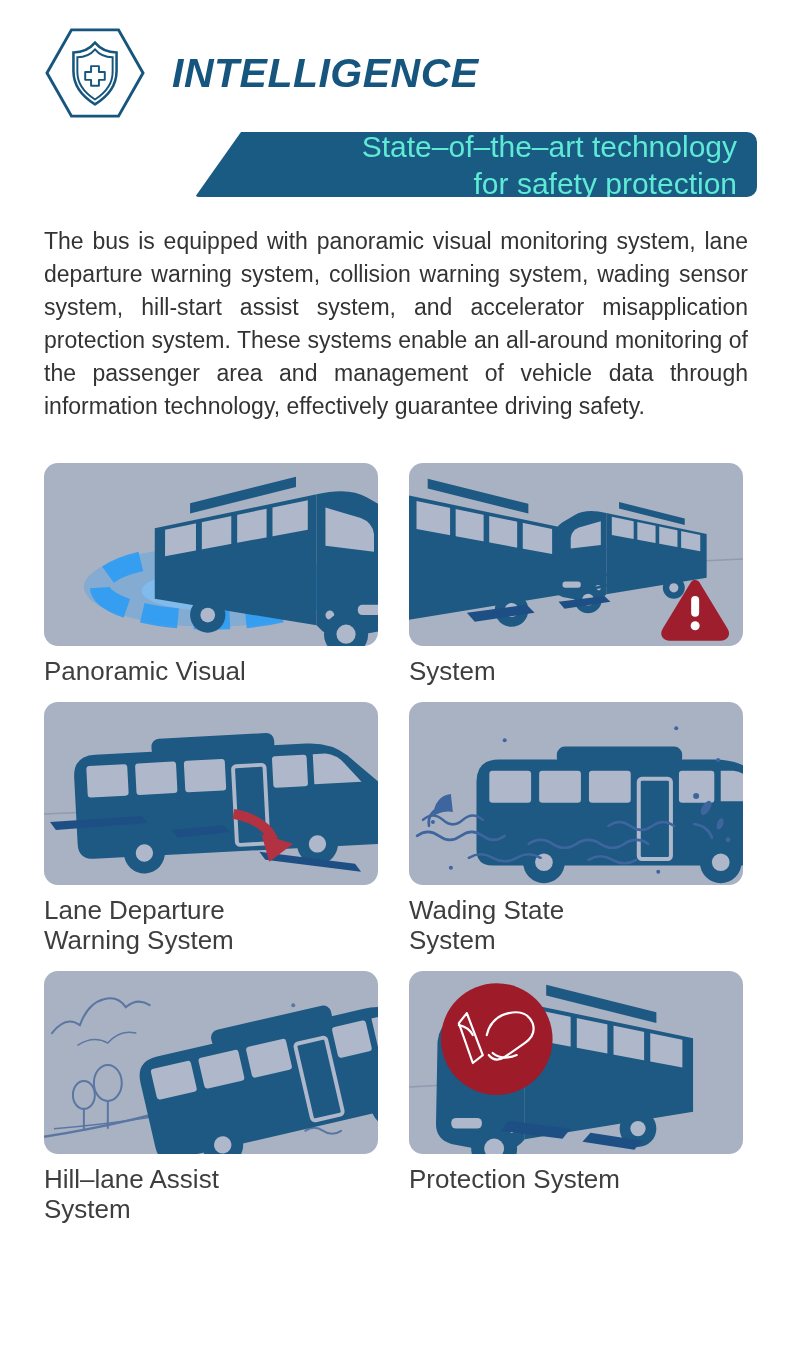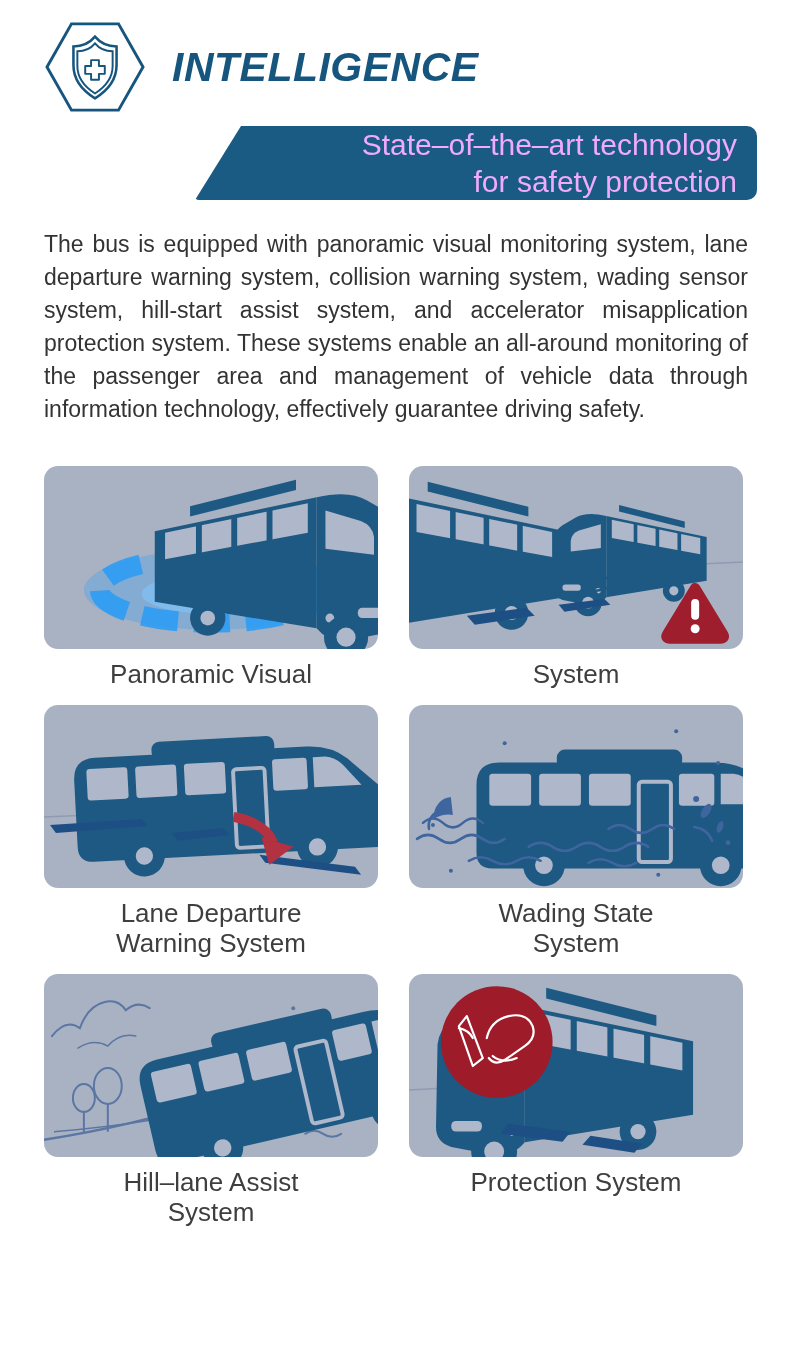--- a/index.html
+++ b/index.html
@@ -3,34 +3,34 @@
 <meta charset="utf-8">
 <style>
   :root{
     --brand:#16567E; --banner:#1A5B84; --bus:#1D5983; --panel:#A9B2C3;
     --light:#AEB8CA; --radar:#2D9CF4; --red:#9E1E2D; --ink:#333333;
     --line:#5B76A3; --wave:#3F659F;
   }
   *{box-sizing:border-box;margin:0;padding:0}
   body{width:790px;height:1370px;overflow:hidden;background:#fff;
        font-family:"Liberation Sans","DejaVu Sans",sans-serif;color:var(--ink)}
-  .masthead{display:flex;align-items:center;gap:26px;padding:18px 0 0 44px}
+  .masthead{display:flex;align-items:center;gap:26px;padding:24px 0 0 44px}
   .badge{flex:0 0 auto}
   .title{font-size:41px;font-weight:bold;font-style:italic;color:var(--brand);letter-spacing:.5px}
-  .banner{margin:10px 33px 0 195px;height:74px;background:var(--banner);
+  .banner{margin:10px 33px 0 195px;height:65px;background:var(--banner);
           border-radius:4px 10px 10px 4px;
           clip-path:polygon(46px 0,100% 0,100% 100%,0 100%);
           display:flex;flex-direction:column;justify-content:center;align-items:flex-end;
-          padding-right:20px;color:#f0abfc;font-size:30px;line-height:37px}
+          padding-right:20px;color:#5eead4;font-size:30px;line-height:37px}
   .intro{margin:28px 42px 0 44px;font-size:23px;line-height:33px;text-align:justify;color:#333}
   .grid{display:grid;grid-template-columns:334px 334px;column-gap:31px;row-gap:16px;margin:40px 0 0 44px}
   .card{display:block}
   .panel{height:183px;border-radius:14px;background:var(--panel);overflow:hidden}
   .art{width:100%;height:100%;display:block}
-  .caption{margin-top:10px;text-align:center;font-size:26px;line-height:30px;color:#3E3E3E;white-space:nowrap}
+  .caption{margin-top:10px;font-size:26px;line-height:30px;color:#3E3E3E;white-space:nowrap}
   .caption span{display:block}
 </style>
 </head>
 <body>
 
 <svg width="0" height="0" style="position:absolute" aria-hidden="true">
   <defs>
     <symbol id="bus34" viewBox="0 0 190 124" overflow="visible">
       <polygon fill="#1D5983" points="32,26 104,8 104,1 32,19"></polygon>
       <polygon fill="#1D5983" points="8,36 118,13 118,102 8,84"></polygon>

